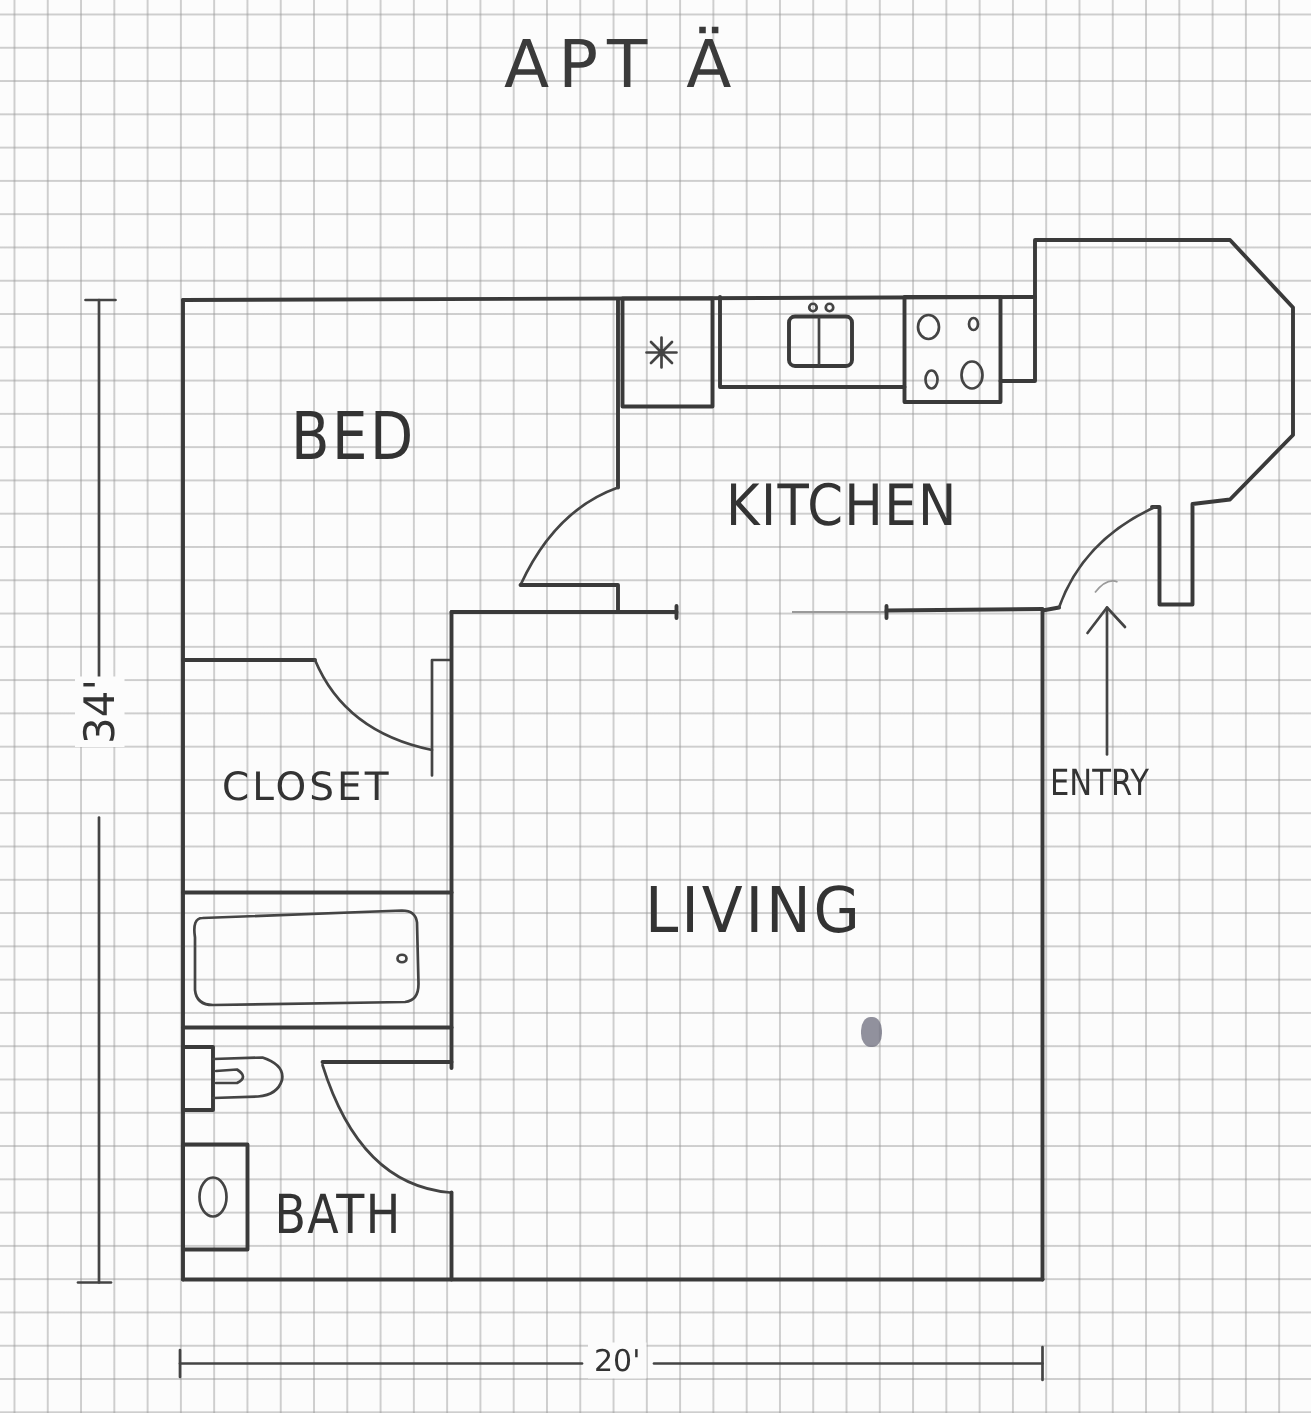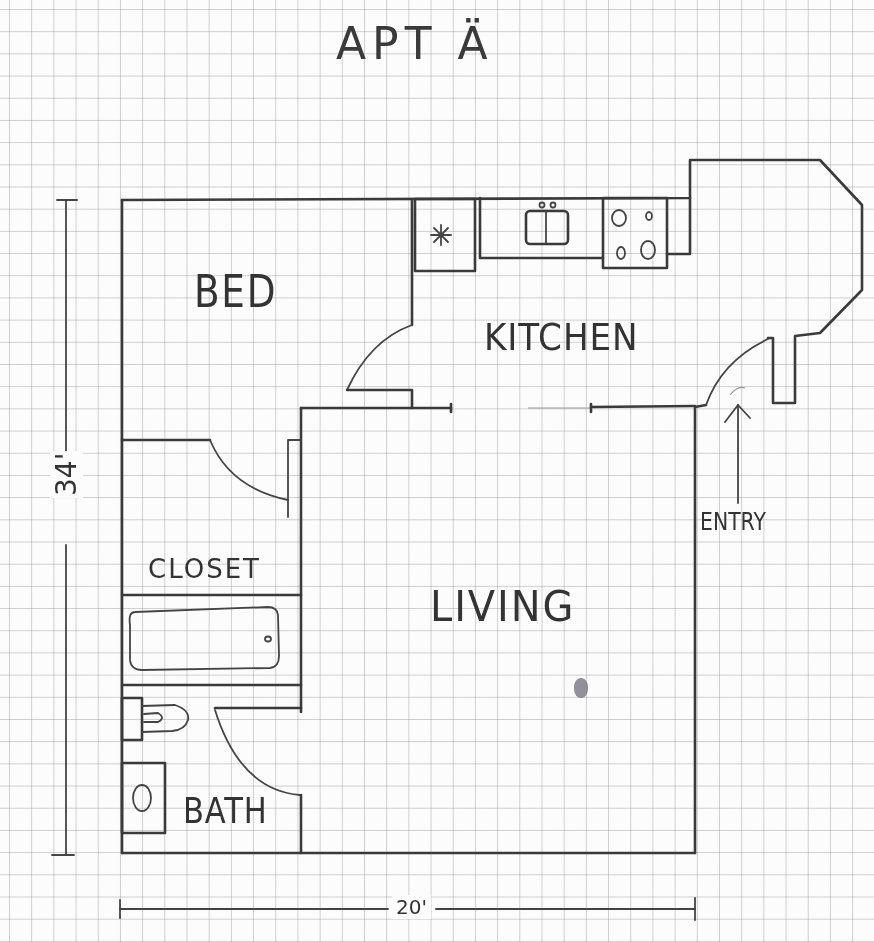--- a/index.html
+++ b/index.html
@@ -19,21 +19,21 @@
   .faint { stroke: #9a9a9a; stroke-width: 1.2; fill: none; }
   .lbl {
     position: absolute; color: #333;
     font-family: "DejaVu Sans", sans-serif; font-weight: normal;
     letter-spacing: 3px; white-space: nowrap;
     transform-origin: left top;
   }
   #title { left: 336px; top: 18px; font-size: 44px; letter-spacing: 6px; color: #3a3a3a; }
   #lbl-bed { left: 194px; top: 266px; font-size: 44px; letter-spacing: 2px; transform: scaleX(0.85); }
   #lbl-kitchen { left: 484px; top: 315px; font-size: 38px; letter-spacing: 1px; transform: scaleX(0.9); }
-  #lbl-closet { left: 148px; top: 510px; font-size: 26px; letter-spacing: 2px; margin-top: 44px; }
+  #lbl-closet { left: 148px; top: 510px; font-size: 26px; letter-spacing: 2px; }
   #lbl-living { left: 430px; top: 582px; font-size: 42px; letter-spacing: 2px; transform: scaleX(0.95); }
   #lbl-bath { left: 183px; top: 790px; font-size: 36px; letter-spacing: 1px; transform: scaleX(0.85); }
   #lbl-entry { left: 700px; top: 508px; font-size: 24px; letter-spacing: 0px; transform: scaleX(0.85); }
   #dim-height {
     position: absolute; left: 50px; top: 498px; font-size: 28px; color: #333;
     font-family: "DejaVu Sans", sans-serif; transform: rotate(-90deg); transform-origin: left top;
     background: #fcfcfc; padding: 0 2px;
   }
   #dim-width {
     position: absolute; left: 392px; top: 895px; font-size: 20px; color: #333;

